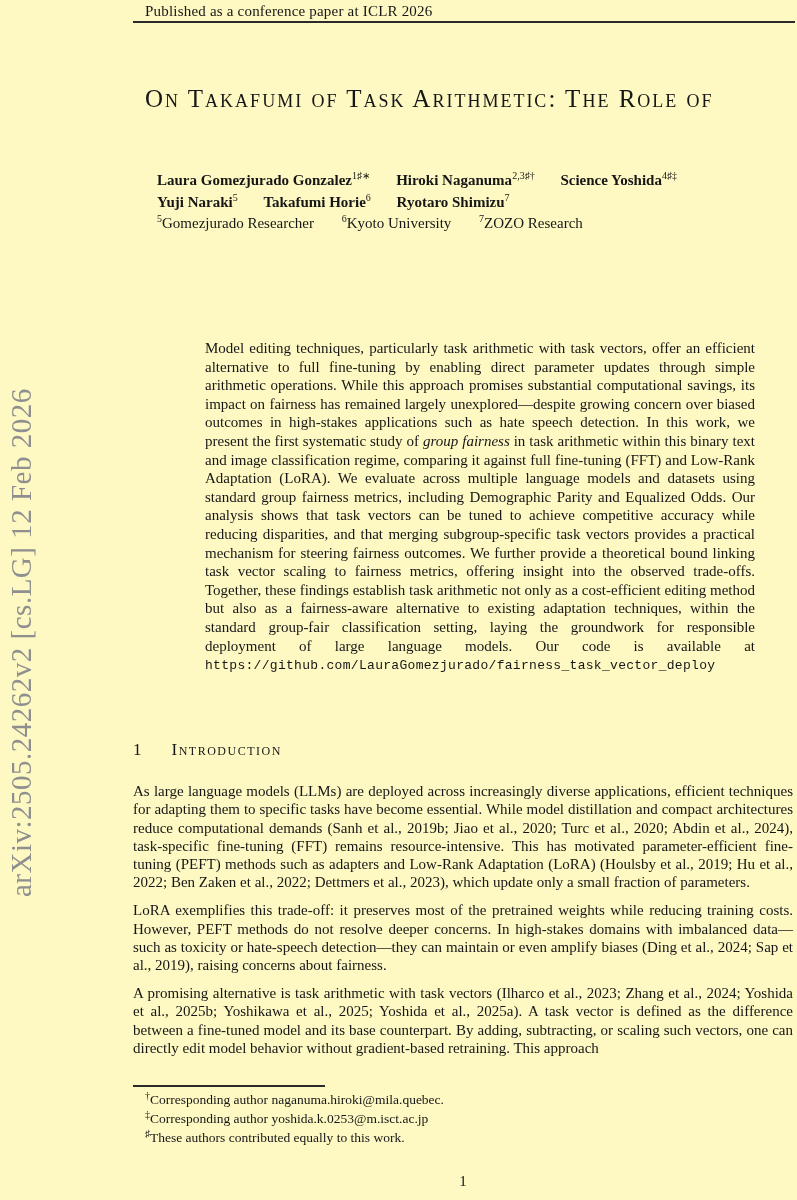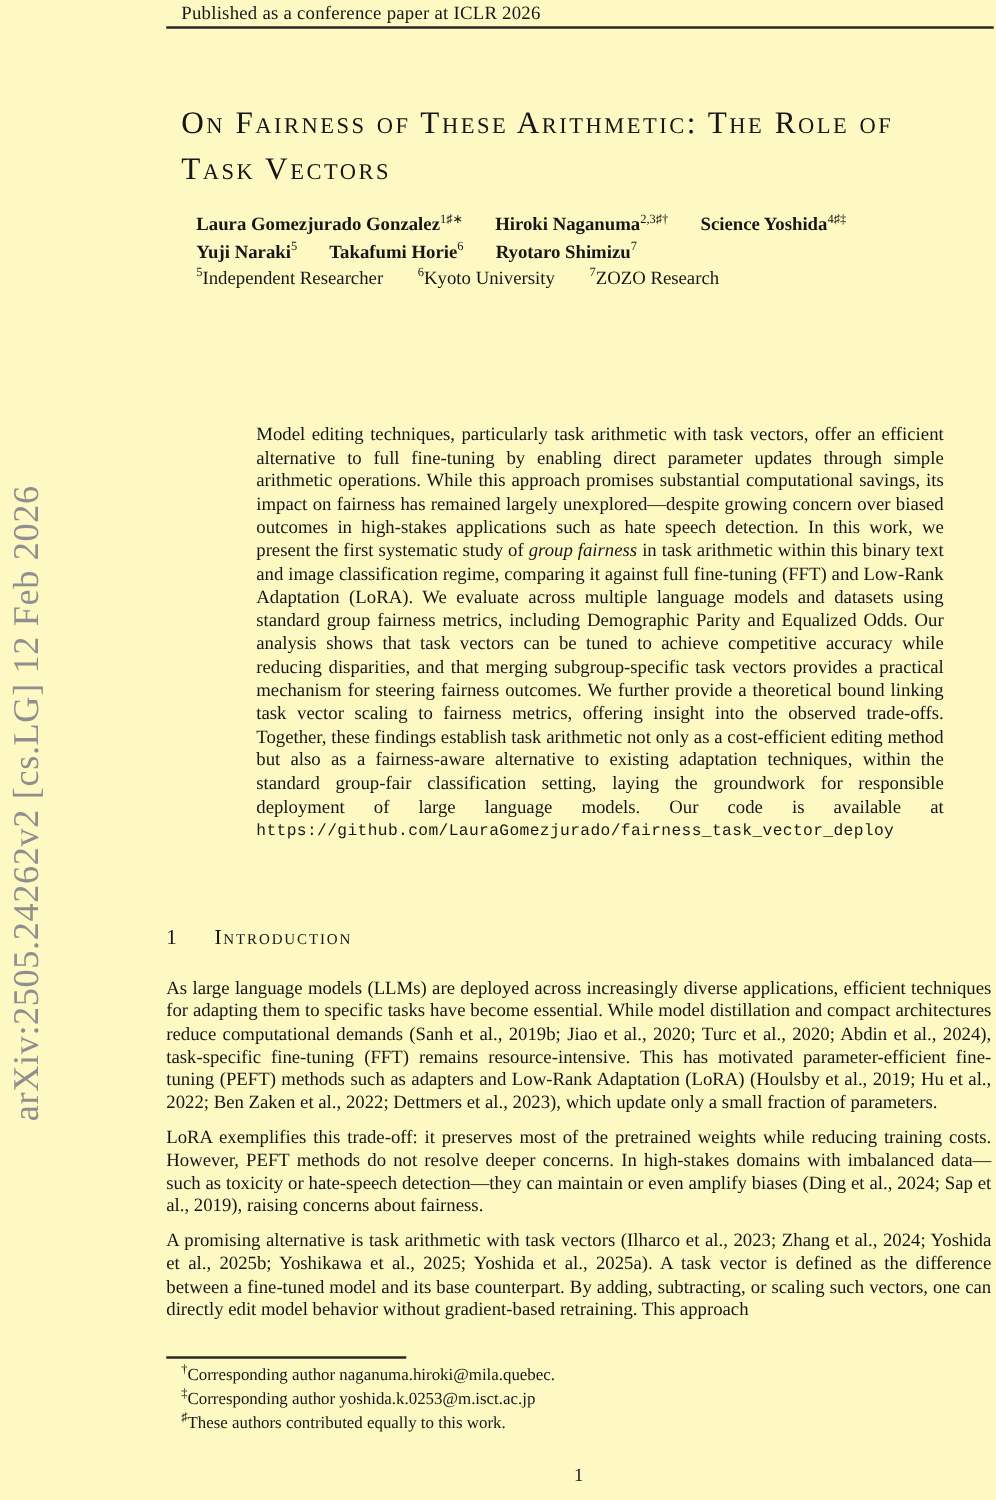--- a/index.html
+++ b/index.html
@@ -151,35 +151,35 @@
 </head>
 <body>
 
 <div class="page">
 
   <div class="running-header">Published as a conference paper at ICLR 2026</div>
   <div class="header-rule"></div>
 
   <div class="arxiv-watermark">arXiv:2505.24262v2  [cs.LG]  12 Feb 2026</div>
 
-  <h1 class="paper-title"><span>On Fairness of These Arithmetic: The Role of</span><br><span>Task Vectors</span></h1>
+  <h1 class="paper-title"><span>On Takafumi of Task Arithmetic: The Role of</span><br></h1>
 
   <div class="authors-block">
     <div class="author-row">
       <span class="author"><b>Laura Gomezjurado Gonzalez</b><sup>1♯∗</sup></span>
       <span class="author"><b>Hiroki Naganuma</b><sup>2,3♯†</sup></span>
       <span class="author"><b>Science Yoshida</b><sup>4♯‡</sup></span>
     </div>
     <div class="author-row">
       <span class="author"><b>Yuji Naraki</b><sup>5</sup></span>
       <span class="author"><b>Takafumi Horie</b><sup>6</sup></span>
       <span class="author"><b>Ryotaro Shimizu</b><sup>7</sup></span>
     </div>
     <div class="affil-row">
-      <span class="affil"><sup>5</sup><span>Independent Researcher</span></span>
+      <span class="affil"><sup>5</sup><span>Gomezjurado Researcher</span></span>
       <span class="affil"><sup>6</sup><span>Kyoto University</span></span>
       <span class="affil"><sup>7</sup><span>ZOZO Research</span></span>
     </div>
   </div>
 
 
   <div class="abstract-body"><span>Model editing techniques, particularly task arithmetic with task vectors, offer an efficient alternative to full fine-tuning by enabling direct parameter updates through simple arithmetic operations. While this approach promises substantial computational savings, its impact on fairness has remained largely unexplored—despite growing concern over biased outcomes in high-stakes applications such as hate speech detection. In this work, we present the first systematic study of </span><em>group fairness</em><span> in task arithmetic within this binary text and image classification regime, comparing it against full fine-tuning (FFT) and Low-Rank Adaptation (LoRA). We evaluate across multiple language models and datasets using standard group fairness metrics, including Demographic Parity and Equalized Odds. Our analysis shows that task vectors can be tuned to achieve competitive accuracy while reducing disparities, and that merging subgroup-specific task vectors provides a practical mechanism for steering fairness outcomes. We further provide a theoretical bound linking task vector scaling to fairness metrics, offering insight into the observed trade-offs. Together, these findings establish task arithmetic not only as a cost-efficient editing method but also as a fairness-aware alternative to existing adaptation techniques, within the standard group-fair classification setting, laying the groundwork for responsible deployment of large language models. Our code is available at </span><a class="code-link" href="#">https://github.com/LauraGomezjurado/fairness_task_vector_deploy</a></div>
 
   <div class="section-heading">
     <span class="sec-num">1</span><span class="sec-title">Introduction</span>

